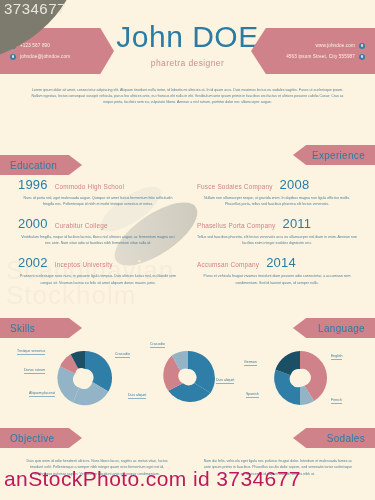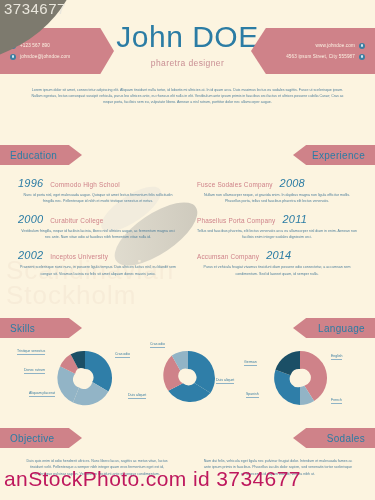--- a/index.html
+++ b/index.html
@@ -83,21 +83,21 @@
     clip-path:polygon(0 0,84% 0,100% 50%,84% 100%,0 100%);}
   .ribbon.right{right:0;padding-right:10px;width:72px;justify-content:flex-end;
     clip-path:polygon(16% 0,100% 0,100% 100%,16% 100%,0 50%);}
 
   
   .colL{position:absolute;left:18px;width:160px;z-index:3;}
   .colR{position:absolute;right:18px;width:160px;z-index:3;text-align:right;}
   .entry{margin-bottom:9px;}
   .ehead{display:flex;align-items:baseline;gap:7px;}
   .colR .ehead{}
-  .eyear{font-size:11px;color:#2b7ca4;letter-spacing:.2px;font-style:italic;}
+  .eyear{font-size:13px;color:#2b7ca4;letter-spacing:.2px;}
   .eorg{font-size:6.4px;color:#cf8289;letter-spacing:.2px;}
   .edesc{font-size:3.6px;line-height:1.7;color:#4e7f9b;margin-top:3px;text-align:center;}
 
   
   .charts{position:absolute;top:344px;left:0;right:0;height:70px;z-index:3;}
   .chart{position:absolute;width:60px;height:60px;}
   .chart svg{display:block;}
   .clab{position:absolute;font-size:3.5px;color:#3b7ea1;white-space:nowrap;
         border-bottom:.4px solid #8fb3c6;padding-bottom:.5px;}
 
@@ -141,21 +141,21 @@
       </div>
       <div class="cline r">
         <span class="ctxt">4563 ipsum Street, City 555987</span>
         <span class="cico"></span>
       </div>
     </div>
   </div>
 
   <div class="intro">Lorem ipsum dolor sit amet, consectetur adipiscing elit. Aliquam tincidunt nulla tortor, id lobortis mi ultricies at. In id quam arcu. Duis maximus lectus eu sodales sagittis. Fusce ut scelerisque ipsum. Nullam egestas, lectus consequat suscipit vehicula, purus leo ultrices ante, eu rhoncus elit nulla in elit. Vestibulum ante ipsum primis in faucibus orci luctus et ultrices posuere cubilia Curae; Cras ac neque porta, facilisis sem eu, vulputate libero. Aenean a nisl rutrum, porttitor dolor nec ullamcorper augue.</div>
 
-  <div class="ribbon left" style="top:145px">
+  <div class="ribbon left" style="top:155px">
     <span>Education</span>
   </div>
   <div class="ribbon right" style="top:145px">
     <span>Experience</span>
   </div>
 
   <div class="colL" style="top:177px">
     <div class="entry">
       <div class="ehead">
         <span class="eyear">1996</span>

